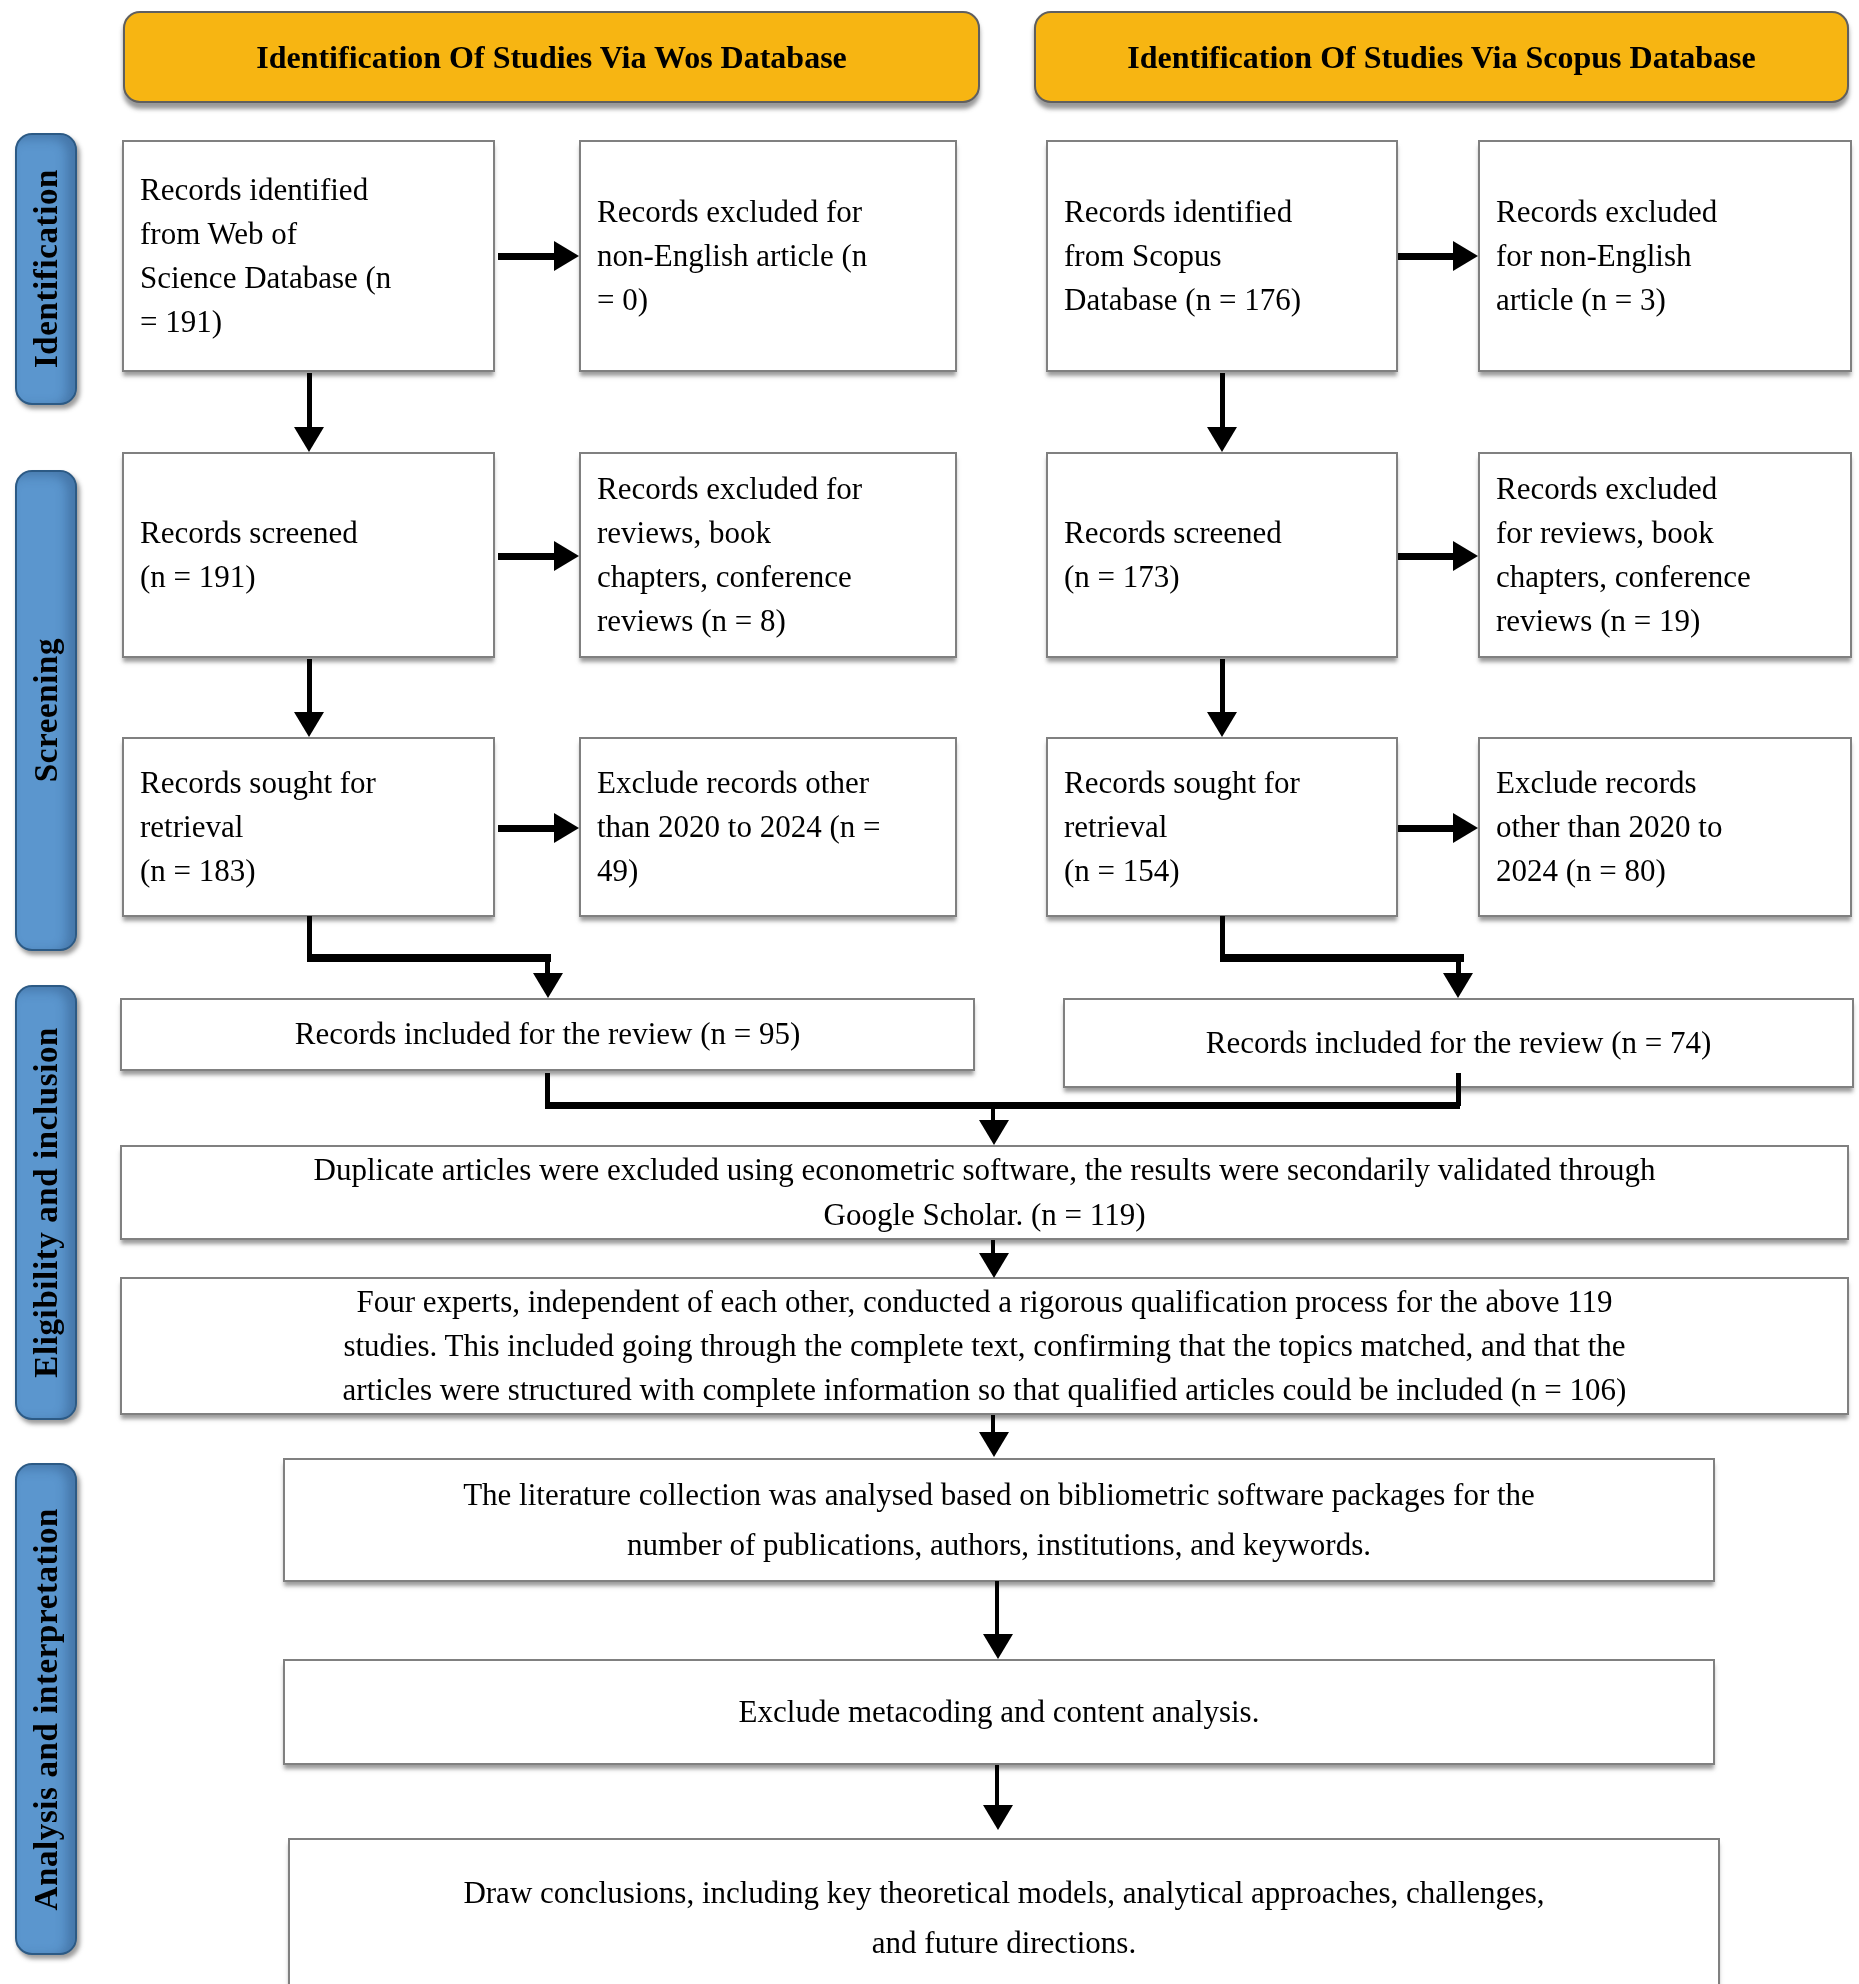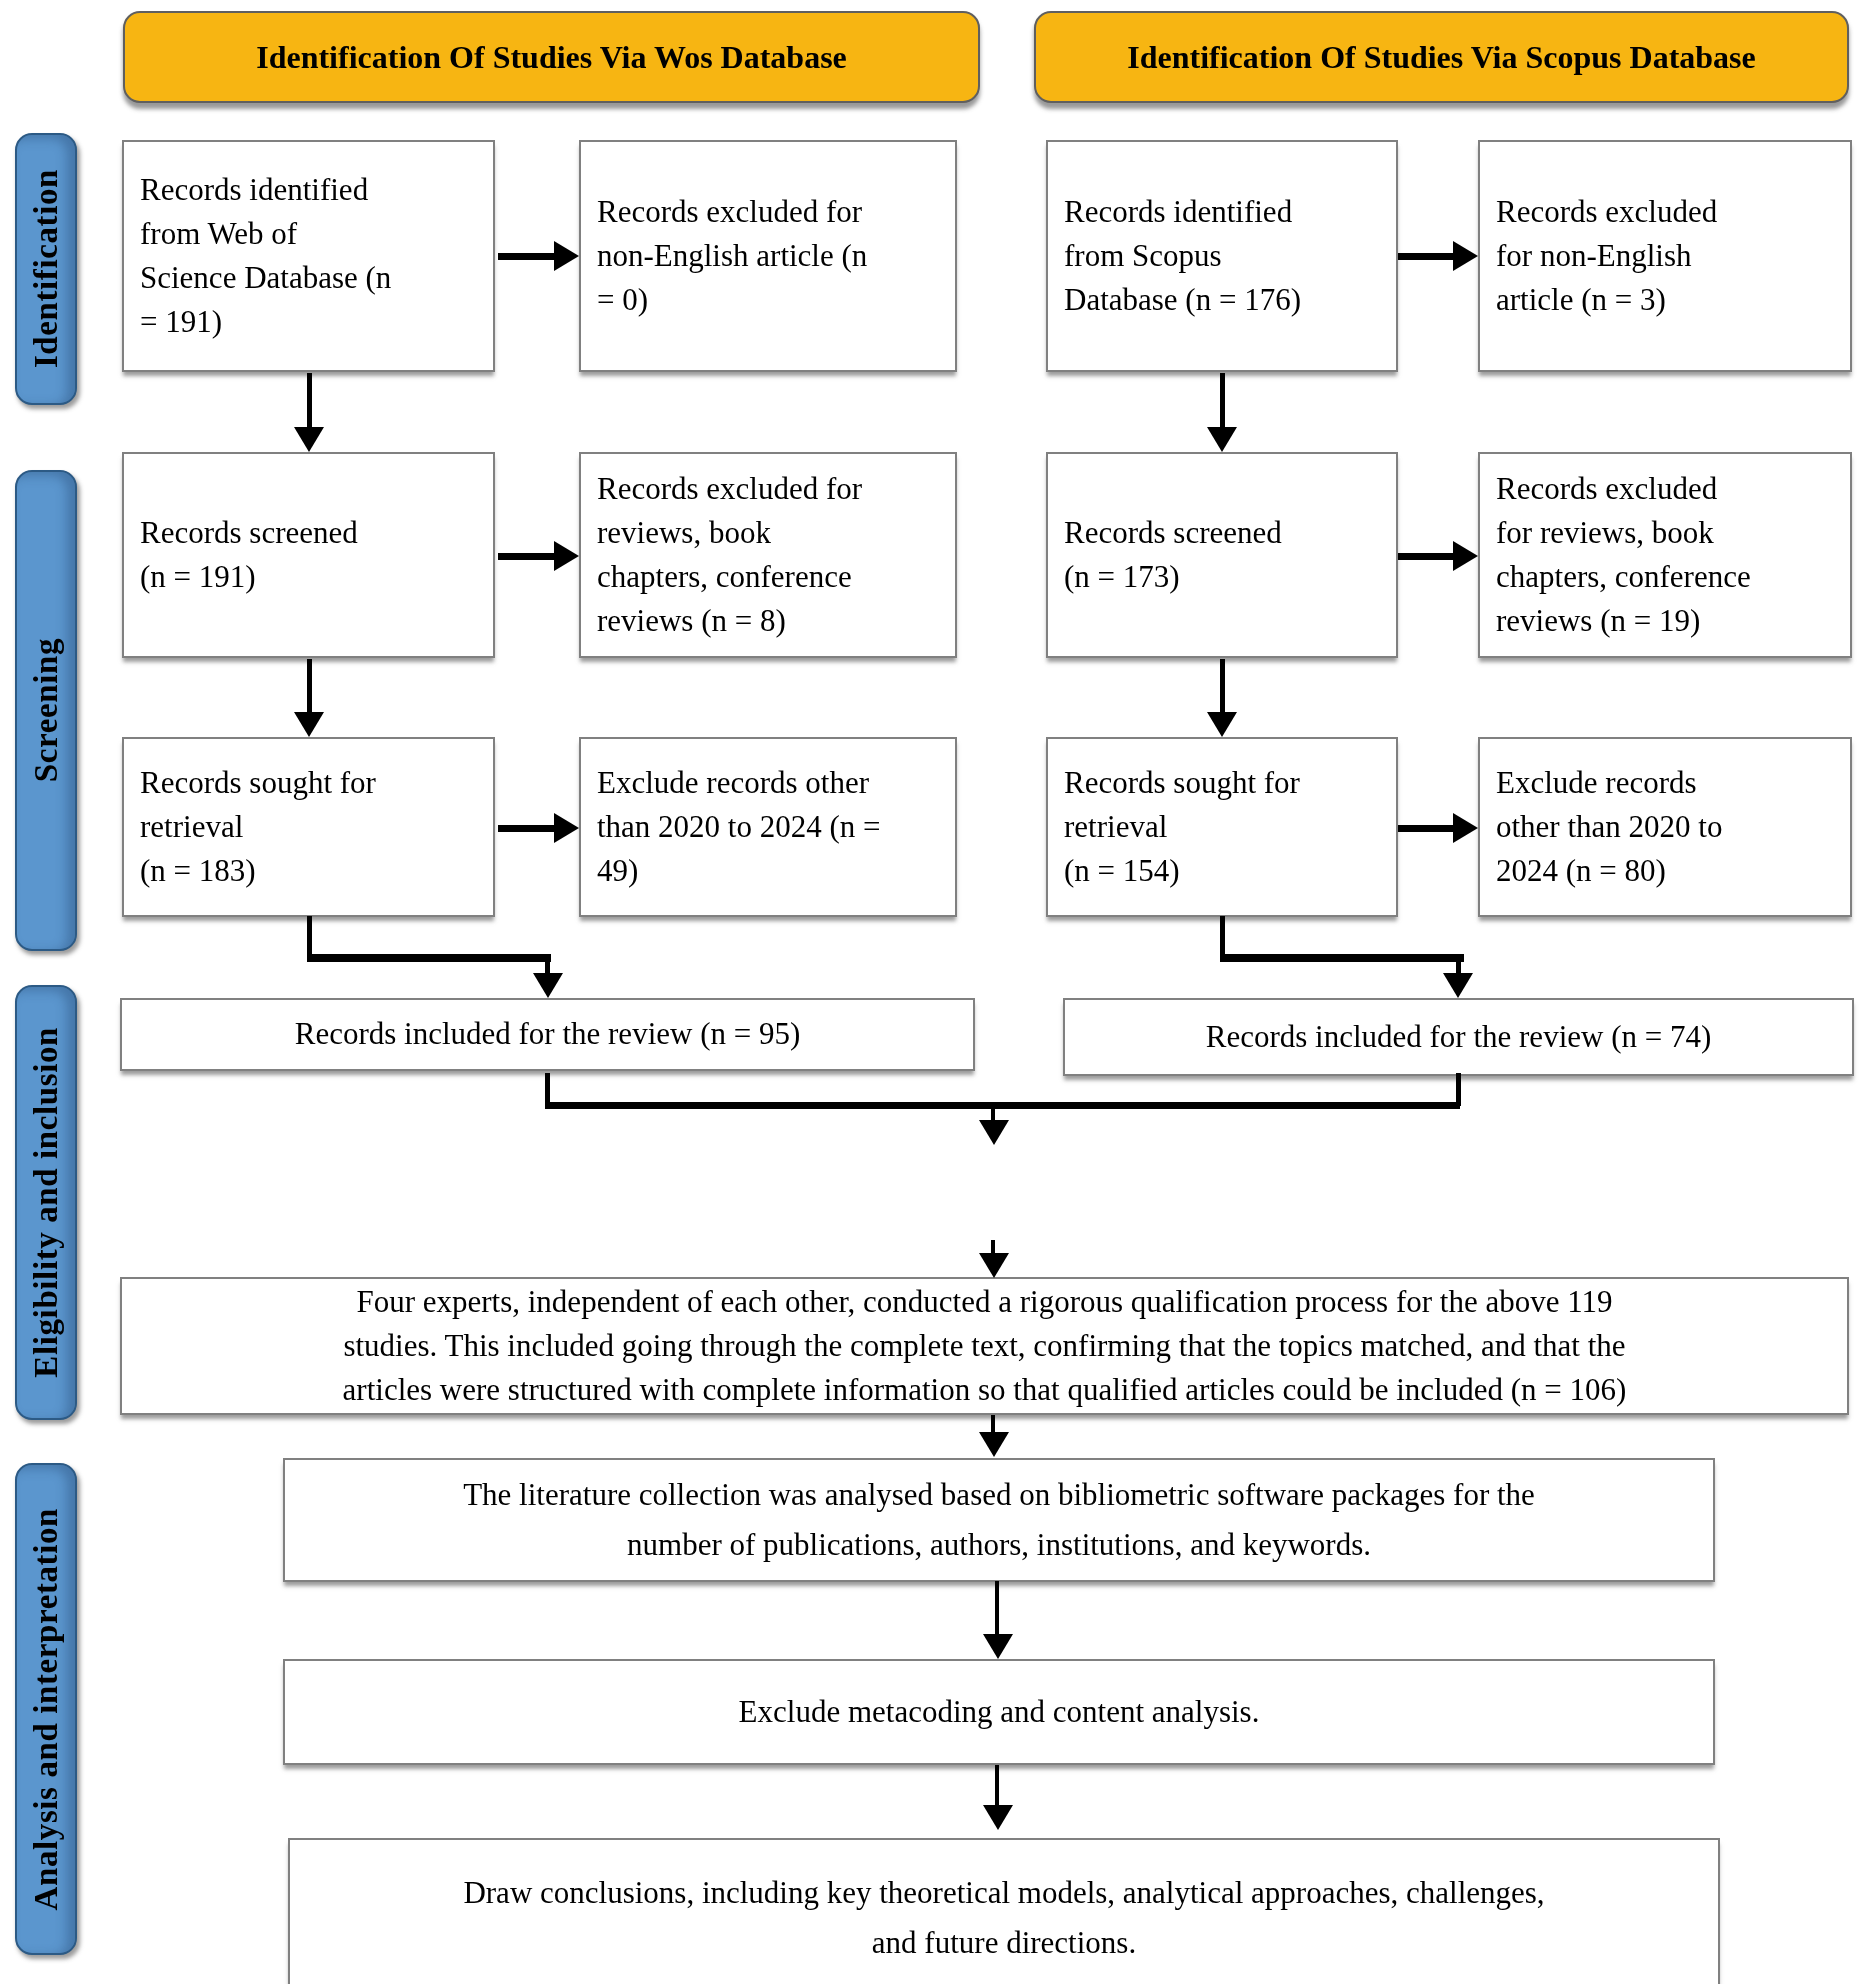--- a/index.html
+++ b/index.html
@@ -114,22 +114,24 @@
 than 2020 to 2024 (n =
 49)</div>
   <div class="wbox left" style="left:1046px;top:737px;width:352px;height:180px;">Records sought for
 retrieval
 (n = 154)</div>
   <div class="wbox left" style="left:1478px;top:737px;width:374px;height:180px;">Exclude records
 other than 2020 to
 2024 (n = 80)</div>
 
   <div class="wbox center" style="left:120px;top:998px;width:855px;height:73px;">Records included for the review (n = 95)</div>
-  <div class="wbox center" style="left:1063px;top:998px;width:791px;height:78px;">Records included for the review (n = 74)</div>
+  <div class="wbox center" style="left:1063px;top:998px;width:791px;height:90px;">Records included for the review (n = 74)</div>
 
+  <div class="wbox center" style="left:120px;top:1145px;width:1729px;height:95px;">Duplicate articles were excluded using econometric software, the results were secondarily validated through
+Google Scholar. (n = 119)</div>
   <div class="wbox center" style="left:120px;top:1277px;width:1729px;height:138px;">Four experts, independent of each other, conducted a rigorous qualification process for the above 119
 studies. This included going through the complete text, confirming that the topics matched, and that the
 articles were structured with complete information so that qualified articles could be included (n = 106)</div>
   <div class="wbox center roomy" style="left:283px;top:1458px;width:1432px;height:124px;">The literature collection was analysed based on bibliometric software packages for the
 number of publications, authors, institutions, and keywords.</div>
   <div class="wbox center" style="left:283px;top:1659px;width:1432px;height:106px;">Exclude metacoding and content analysis.</div>
   <div class="wbox center roomy" style="left:288px;top:1830px;width:1432px;height:159px;margin-top:8px;">Draw conclusions, including key theoretical models, analytical approaches, challenges,
 and future directions.</div>
 
   <div class="hline" style="left:498px;top:253px;width:56px;height:6.9px;"></div>

